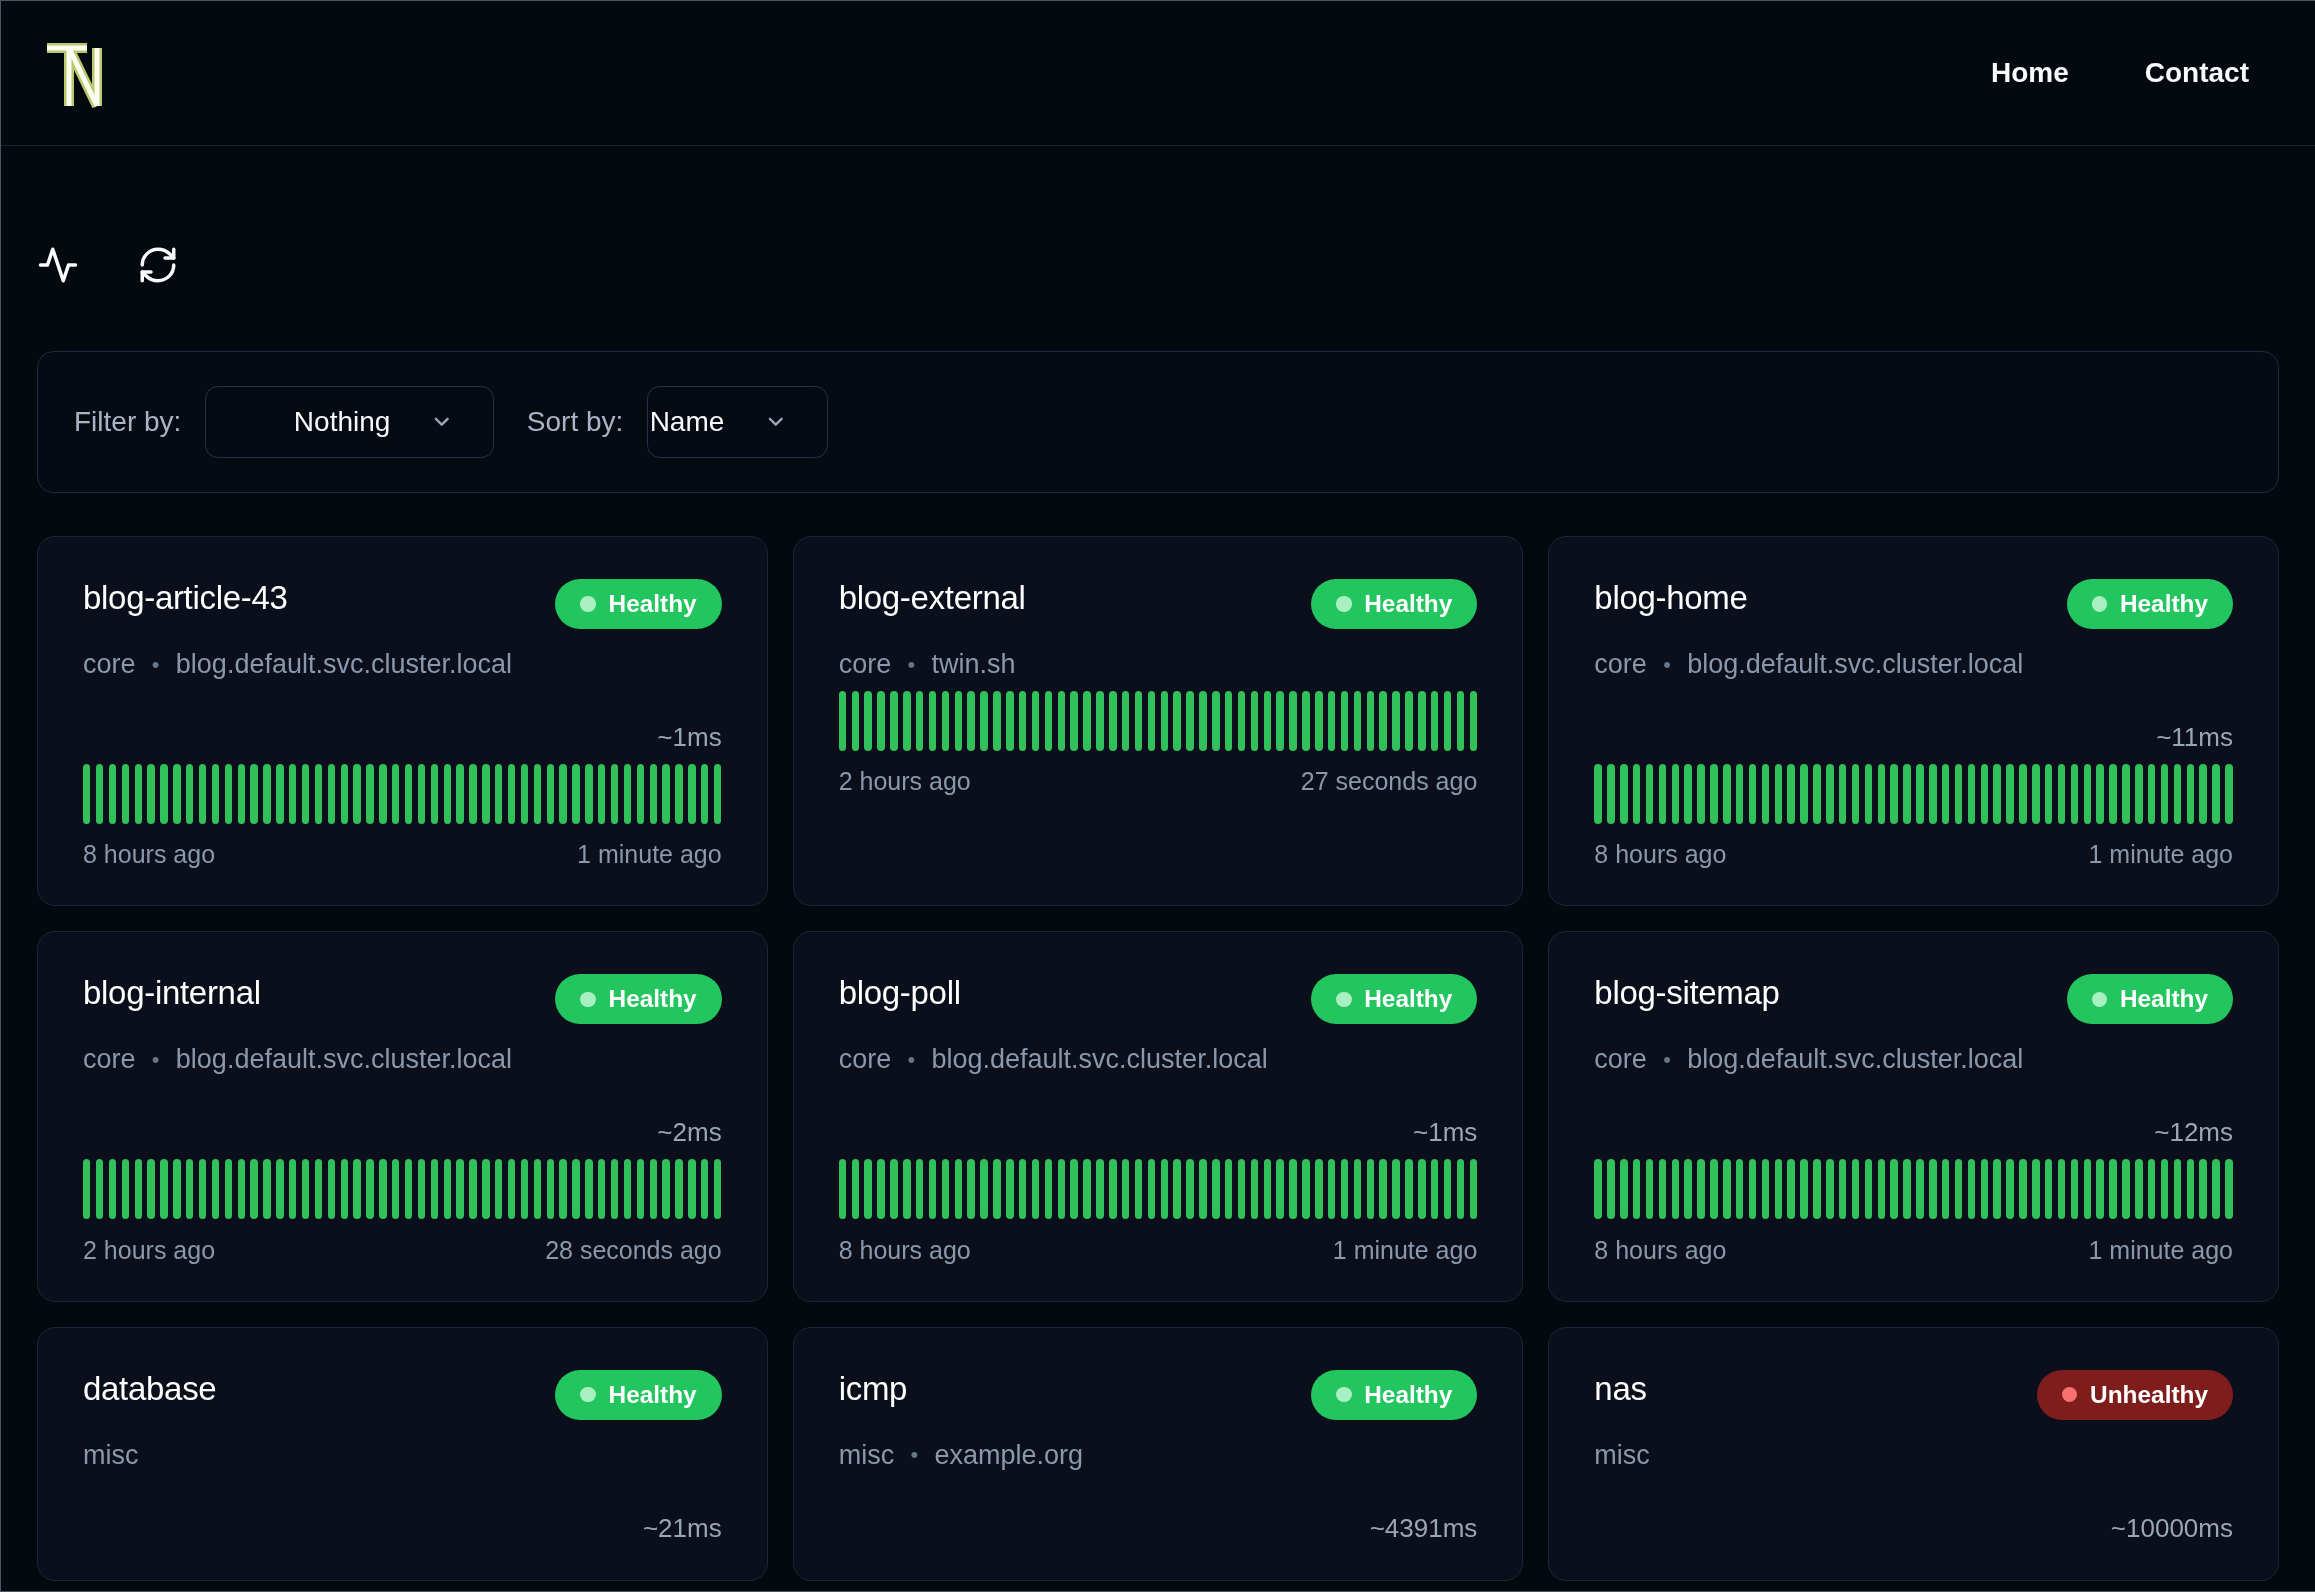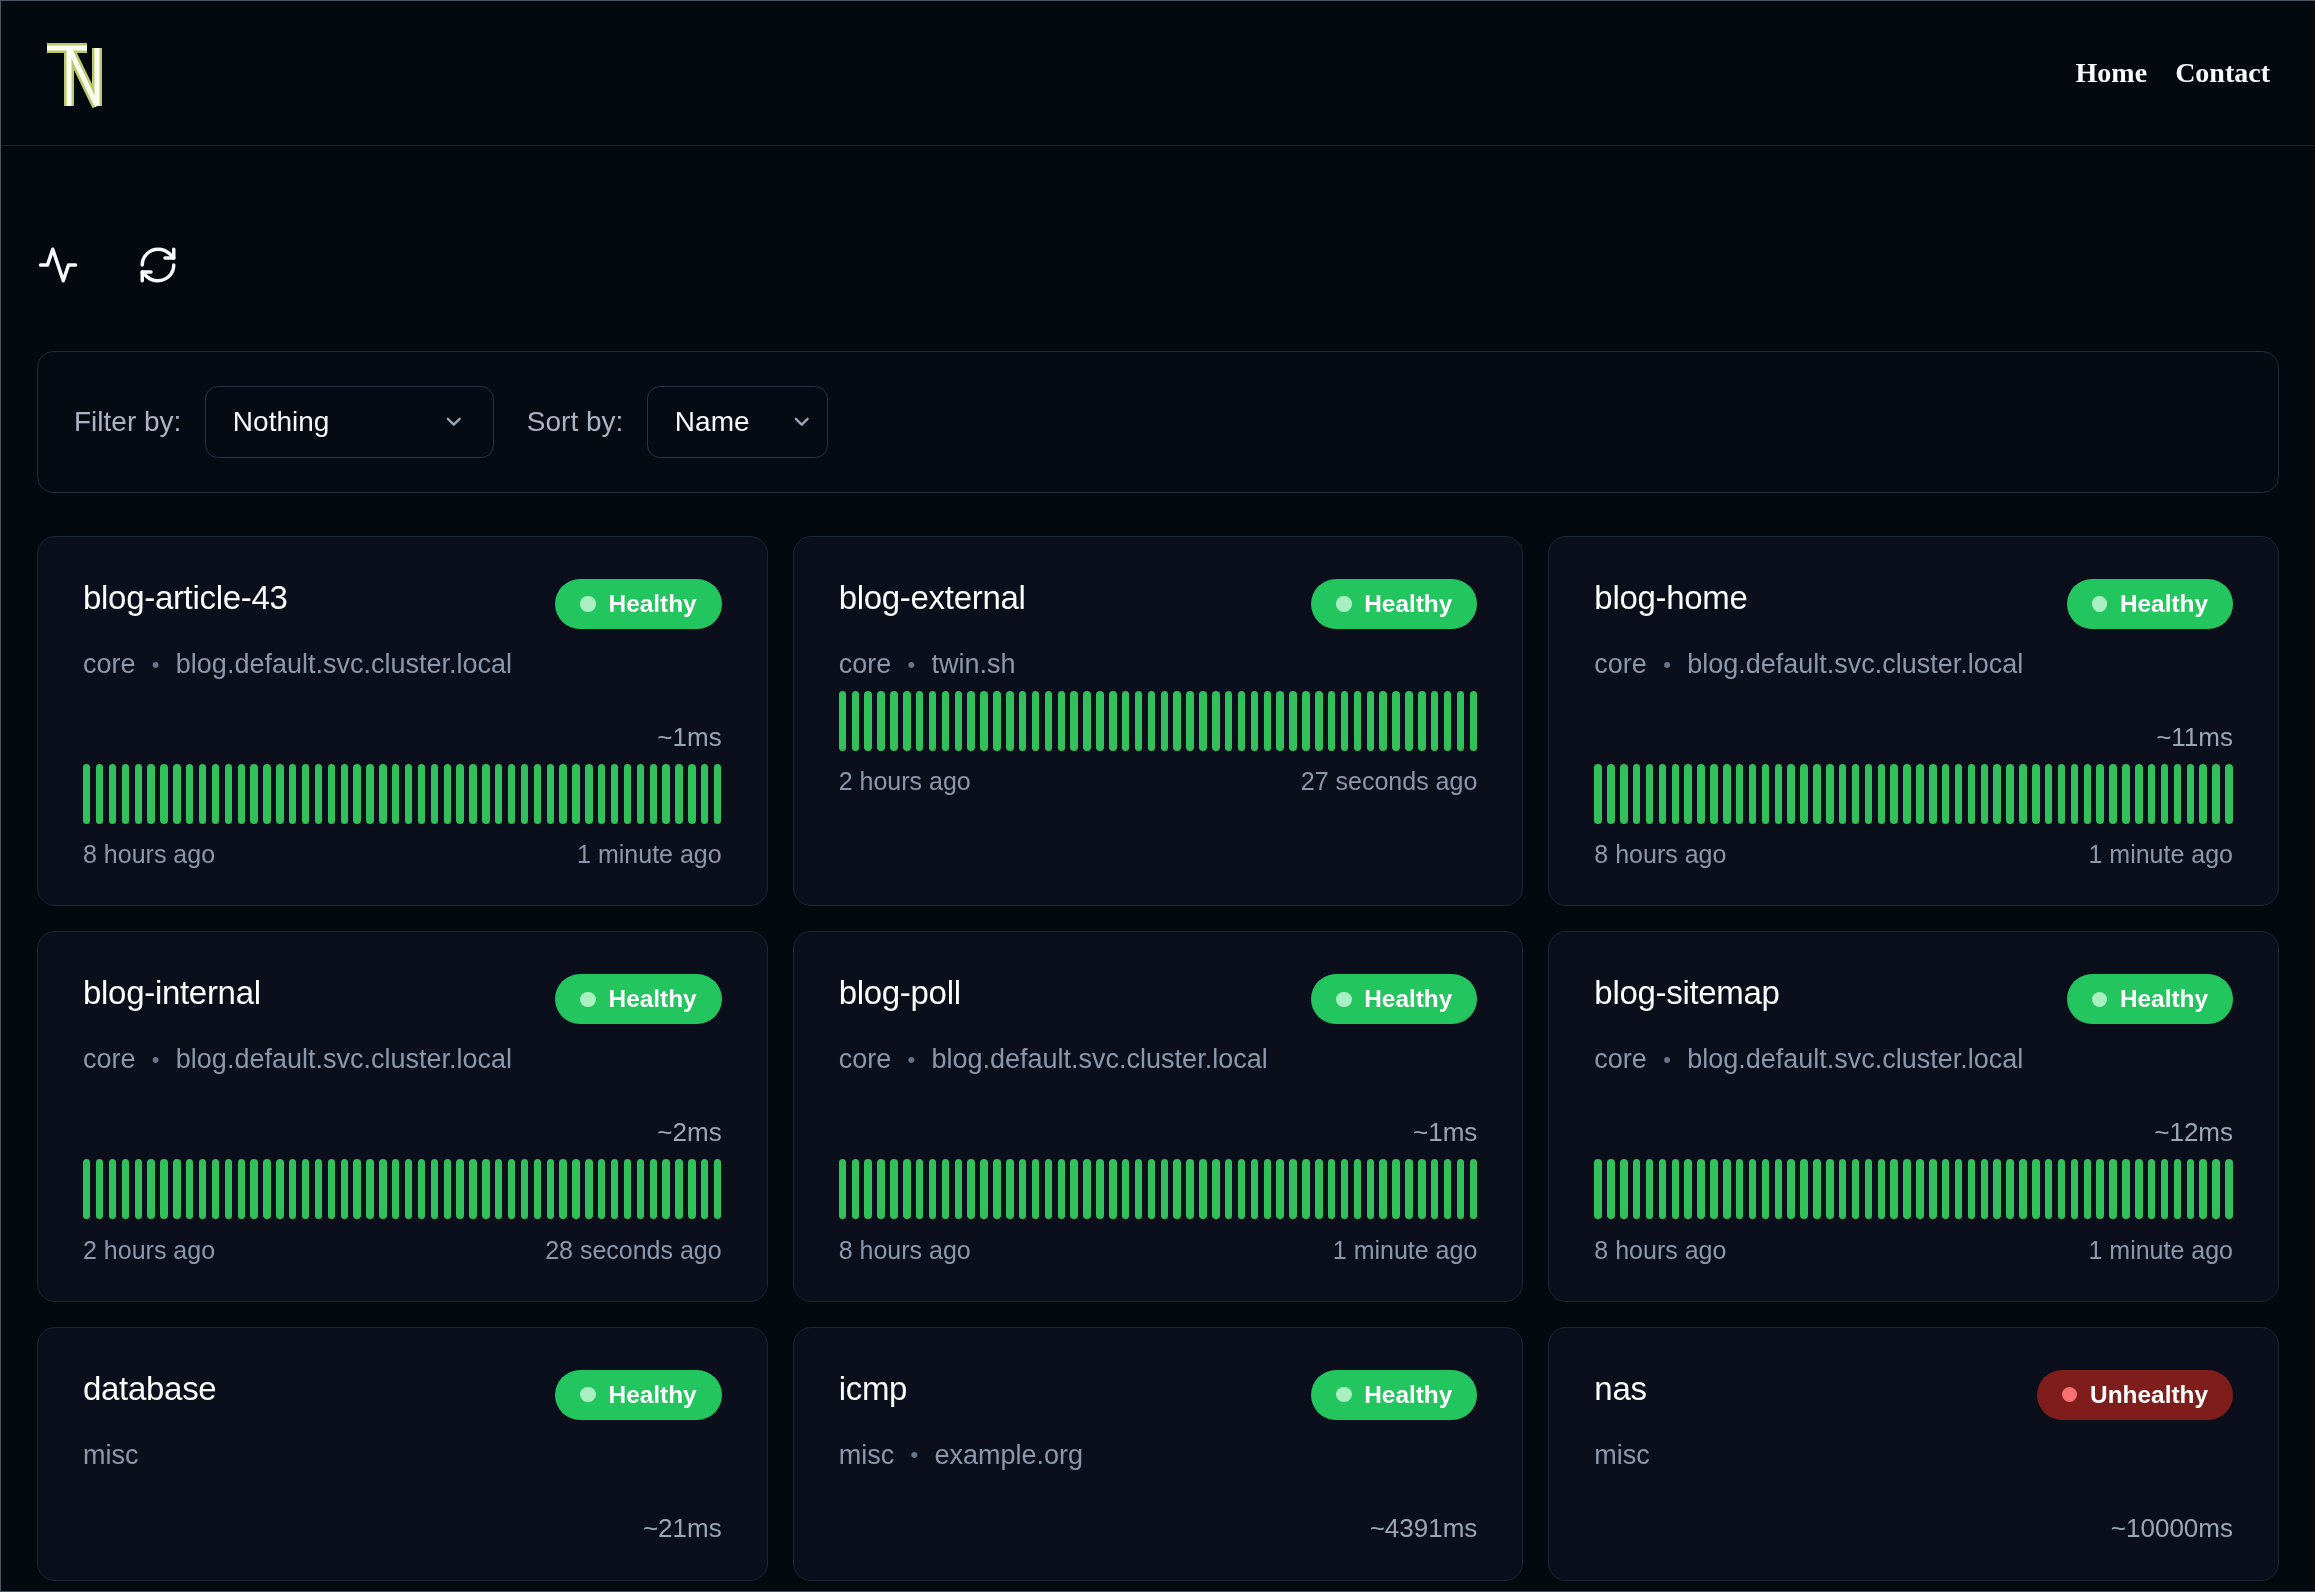--- a/index.html
+++ b/index.html
@@ -13,21 +13,21 @@
   }
   
   .site-header{
     height:145px; display:flex; align-items:center; justify-content:space-between;
     padding:0 40px; border-bottom:0.9px solid #1a2232; background:#04090f;
   }
   .brand{ display:flex; align-items:center; gap:25px; }
   .logo{ width:72px; height:78px; flex:0 0 auto; }
   .brand-text .brand-title{ font-size:42px; font-weight:700; letter-spacing:-0.5px; color:#f8fafc; }
   .brand-text .brand-tagline{ font-size:25px; color:#94a3b8; margin-top:9px; }
-  .main-nav{ display:flex; gap:28px; margin-right:5px;font-family:Liberation Serif, serif; }
+  .main-nav{ display:flex; gap:76px; margin-right:26px; }
   .main-nav a{ color:#f8fafc; text-decoration:none; font-size:28px; font-weight:600; }
   
   .page{ padding:0 36px; }
   .page-head{ display:flex; justify-content:space-between; align-items:flex-start; margin-top:60px; }
   .page-head h1{ font-size:71px; font-weight:800; letter-spacing:-0.9px; color:#ffffff; }
   .page-head .page-sub{ font-size:28px; color:#94a3b8; margin-top:23.5px; }
   .head-actions{ display:flex; gap:58px; margin-top:38px; margin-right:12.7px; }
   .icon-btn{ background:none; border:none; cursor:pointer; padding:0; line-height:0; }
   .icon-btn svg{ width:42px; height:42px; }
   
@@ -40,22 +40,22 @@
   .search-input{
     width:100%; height:72px; background:#050b15; border:1.8px solid #27314a; border-radius:12.7px;
     color:#e2e8f0; font-size:28px; padding:0 25px 0 78px; outline:none;
     font-family:"Liberation Sans","DejaVu Sans",sans-serif;
   }
   .search-input::placeholder{ color:#8a96a8; }
   .ctrl-group{ display:flex; align-items:center; gap:23.5px; white-space:nowrap; }
   .ctrl-label{ font-size:28px; color:#aab4c4; }
   .select-box{
     height:72px; border:1.8px solid #27314a; border-radius:12.7px; background:#050a13;
-    display:flex; align-items:center; justify-content:space-between; gap:40px;
-    padding:0 27px; font-size:28px; color:#f8fafc; cursor:pointer;
+    display:flex; align-items:center; justify-content:flex-end; gap:40px;
+    padding:0 39px; font-size:28px; color:#f8fafc; cursor:pointer;
   }
   .select-box.wide{ width:289px; }
   .select-box.narrow{ width:181px; }
   .select-box svg{ width:23.5px; height:23.5px; flex:0 0 auto; }
   
   .grid{ display:grid; grid-template-columns:repeat(3,1fr); gap:25px; margin-top:43px; }
   .card{
     background:#0a0f1b; border:0.9px solid #1d2636; border-radius:18px;
     padding:42px 45px 36px; cursor:pointer;
   }

